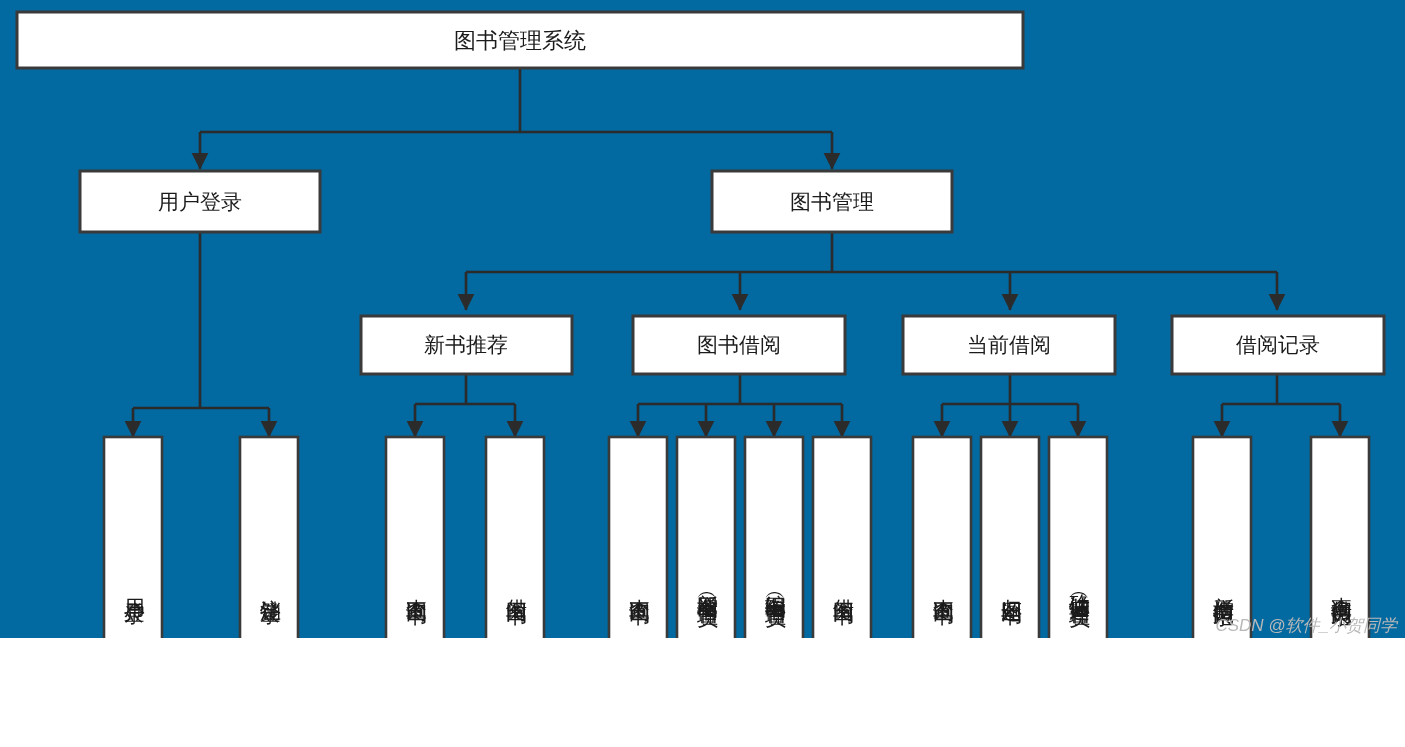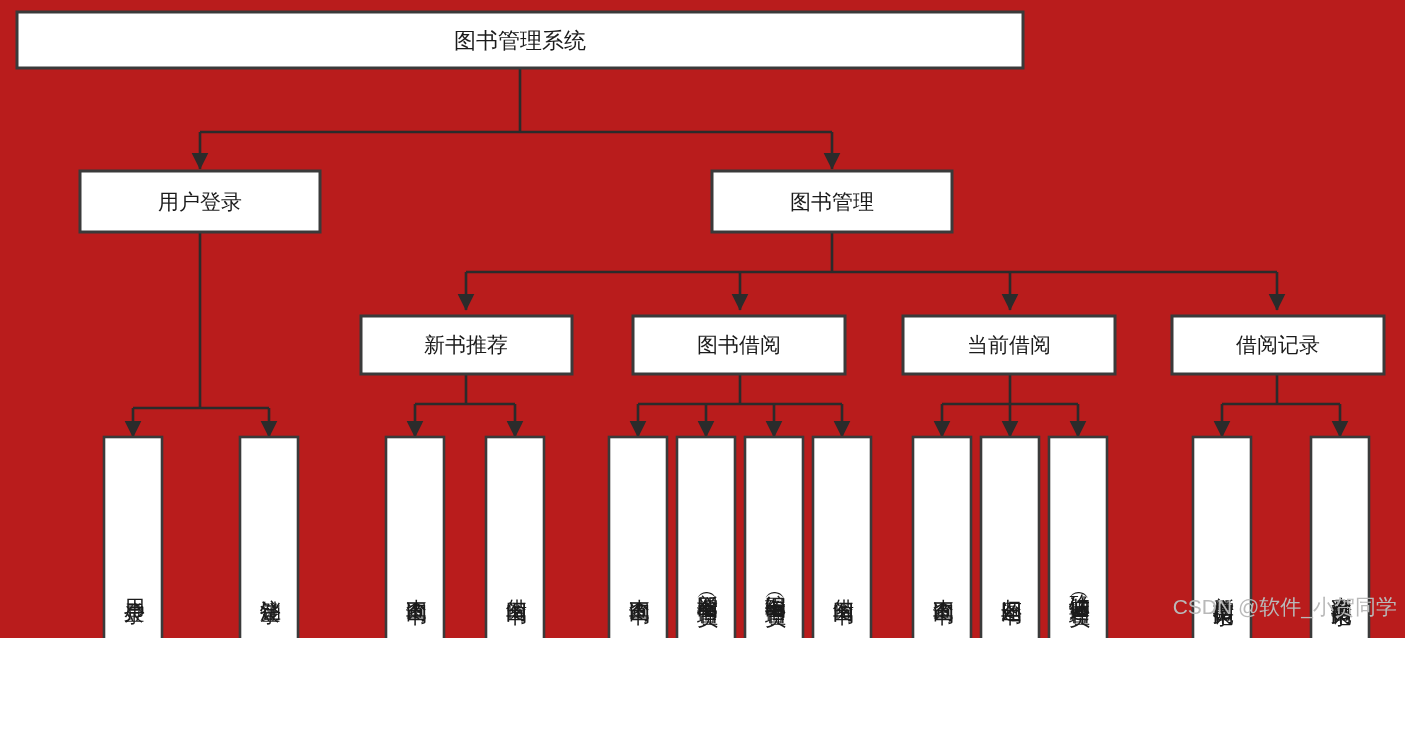--- a/index.html
+++ b/index.html
@@ -8,21 +8,21 @@
     padding: 0;
     background: #ffffff;
   }
   body {
     font-family: "Liberation Sans", "DejaVu Sans", sans-serif;
   }
   #diagram-root {
     position: relative;
     width: 1405px;
     height: 638px;
-    background: #b91c1c;
+    background: #0369a1;
     overflow: hidden;
   }
   svg.flow {
     display: block;
     width: 1405px;
     height: 747px;
   }
   
   .node-rect {
     fill: #ffffff;
@@ -59,26 +59,27 @@
     stroke-width: 2.6;
     fill: none;
     stroke-linecap: butt;
   }
   .arrow-head {
     fill: #2b2b2b;
   }
   .watermark {
     position: absolute;
     right: 8px;
-    bottom: 17px;
-    font-family: "Liberation Sans", "DejaVu Sans", sans-serif;
-    font-size: 21px;
+    bottom: 1px;
+    font-family: "Liberation Sans", "DejaVu Sans", sans-serif;
+    font-size: 17px;
     color: #b9b9b9;
     white-space: nowrap;
     user-select: none;
+    font-style: italic;
   }
 </style>
 </head>
 <body>
 
 <div id="diagram-root">
 
   <svg class="flow" viewBox="0 0 1405 747" xmlns="http://www.w3.org/2000/svg">
 
     <defs>

